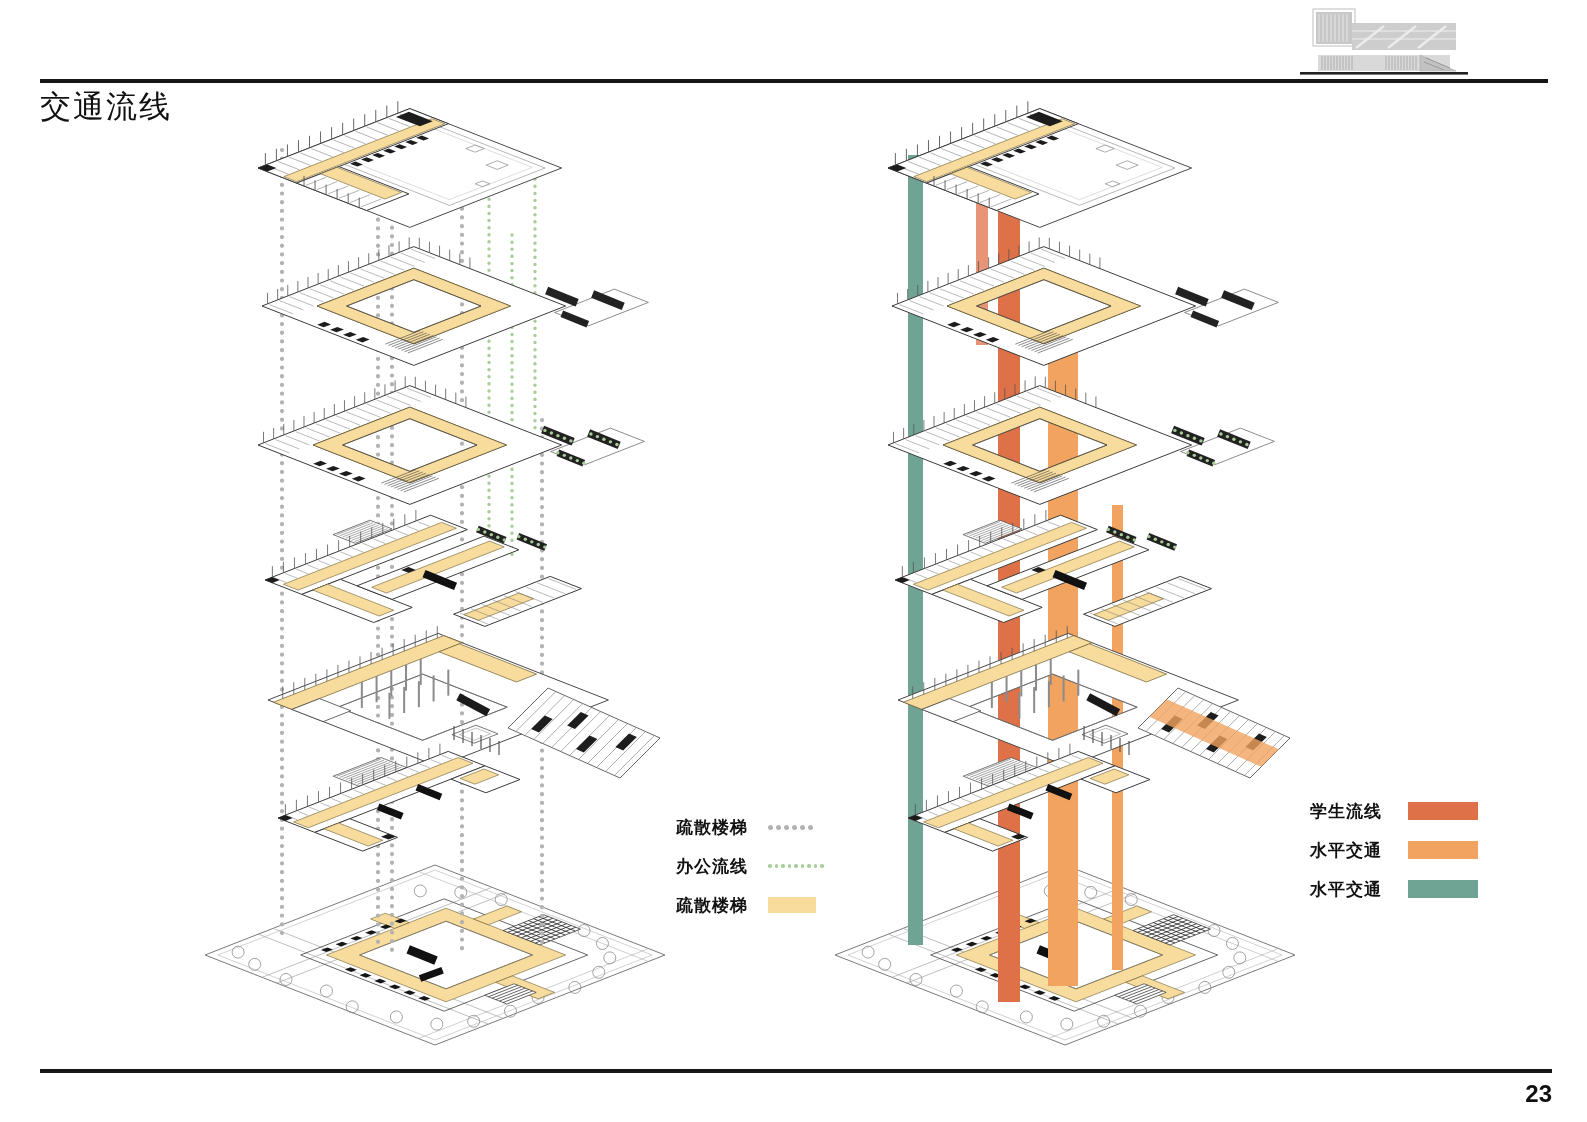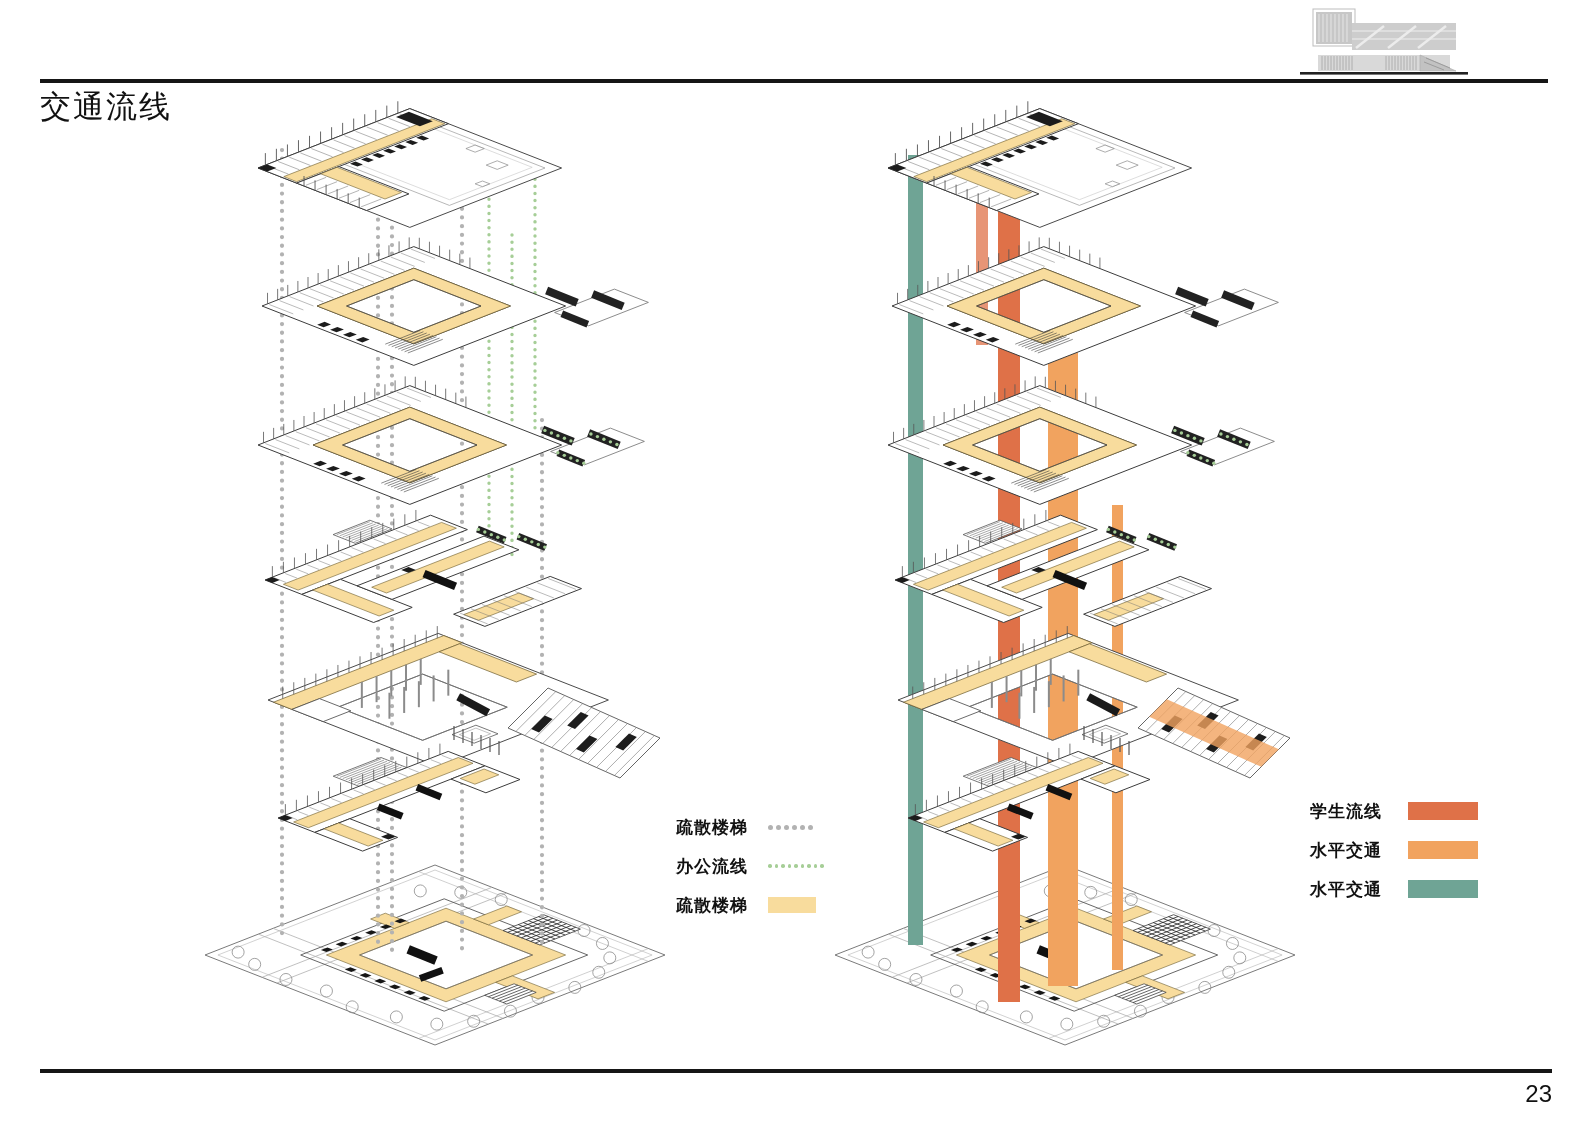--- a/index.html
+++ b/index.html
@@ -3,21 +3,21 @@
 <meta charset="utf-8">
 <style>
   html,body{margin:0;padding:0;background:#ffffff;}
   #page{position:relative;width:1587px;height:1122px;background:#fff;overflow:hidden;
         font-family:"Liberation Sans","DejaVu Sans",sans-serif;color:#111;}
   .rule{position:absolute;background:#161616;}
   #top-rule{left:40px;top:79px;width:1508px;height:3.5px;}
   #footer-rule{left:40px;top:1069px;width:1512px;height:3.5px;}
   #page-title{position:absolute;left:40px;top:86px;font-size:31px;font-weight:400;letter-spacing:2px;}
   #footer-text{position:absolute;left:40px;top:1078px;font-size:20px;font-weight:700;letter-spacing:1px;}
-  #page-number{position:absolute;right:35px;top:1080px;font-size:24px;font-weight:400;}
+  #page-number{position:absolute;right:35px;top:1080px;font-size:24px;font-weight:700;}
   #axon-canvas{position:absolute;left:0;top:0;}
   #thumb{position:absolute;left:1298px;top:6px;}
   .legend{position:absolute;}
   #legend-left{left:676px;top:816px;}
   #legend-right{left:1310px;top:800px;}
   .legend-row{display:flex;align-items:center;height:22px;margin-bottom:17px;}
   .legend-label{font-size:17px;font-weight:600;width:76px;letter-spacing:1px;white-space:nowrap;}
   .sym{display:flex;align-items:center;margin-left:16px;}
   .swatch{width:70px;height:18px;margin-left:22px;}
   .dot{border-radius:50%;display:inline-block;}

